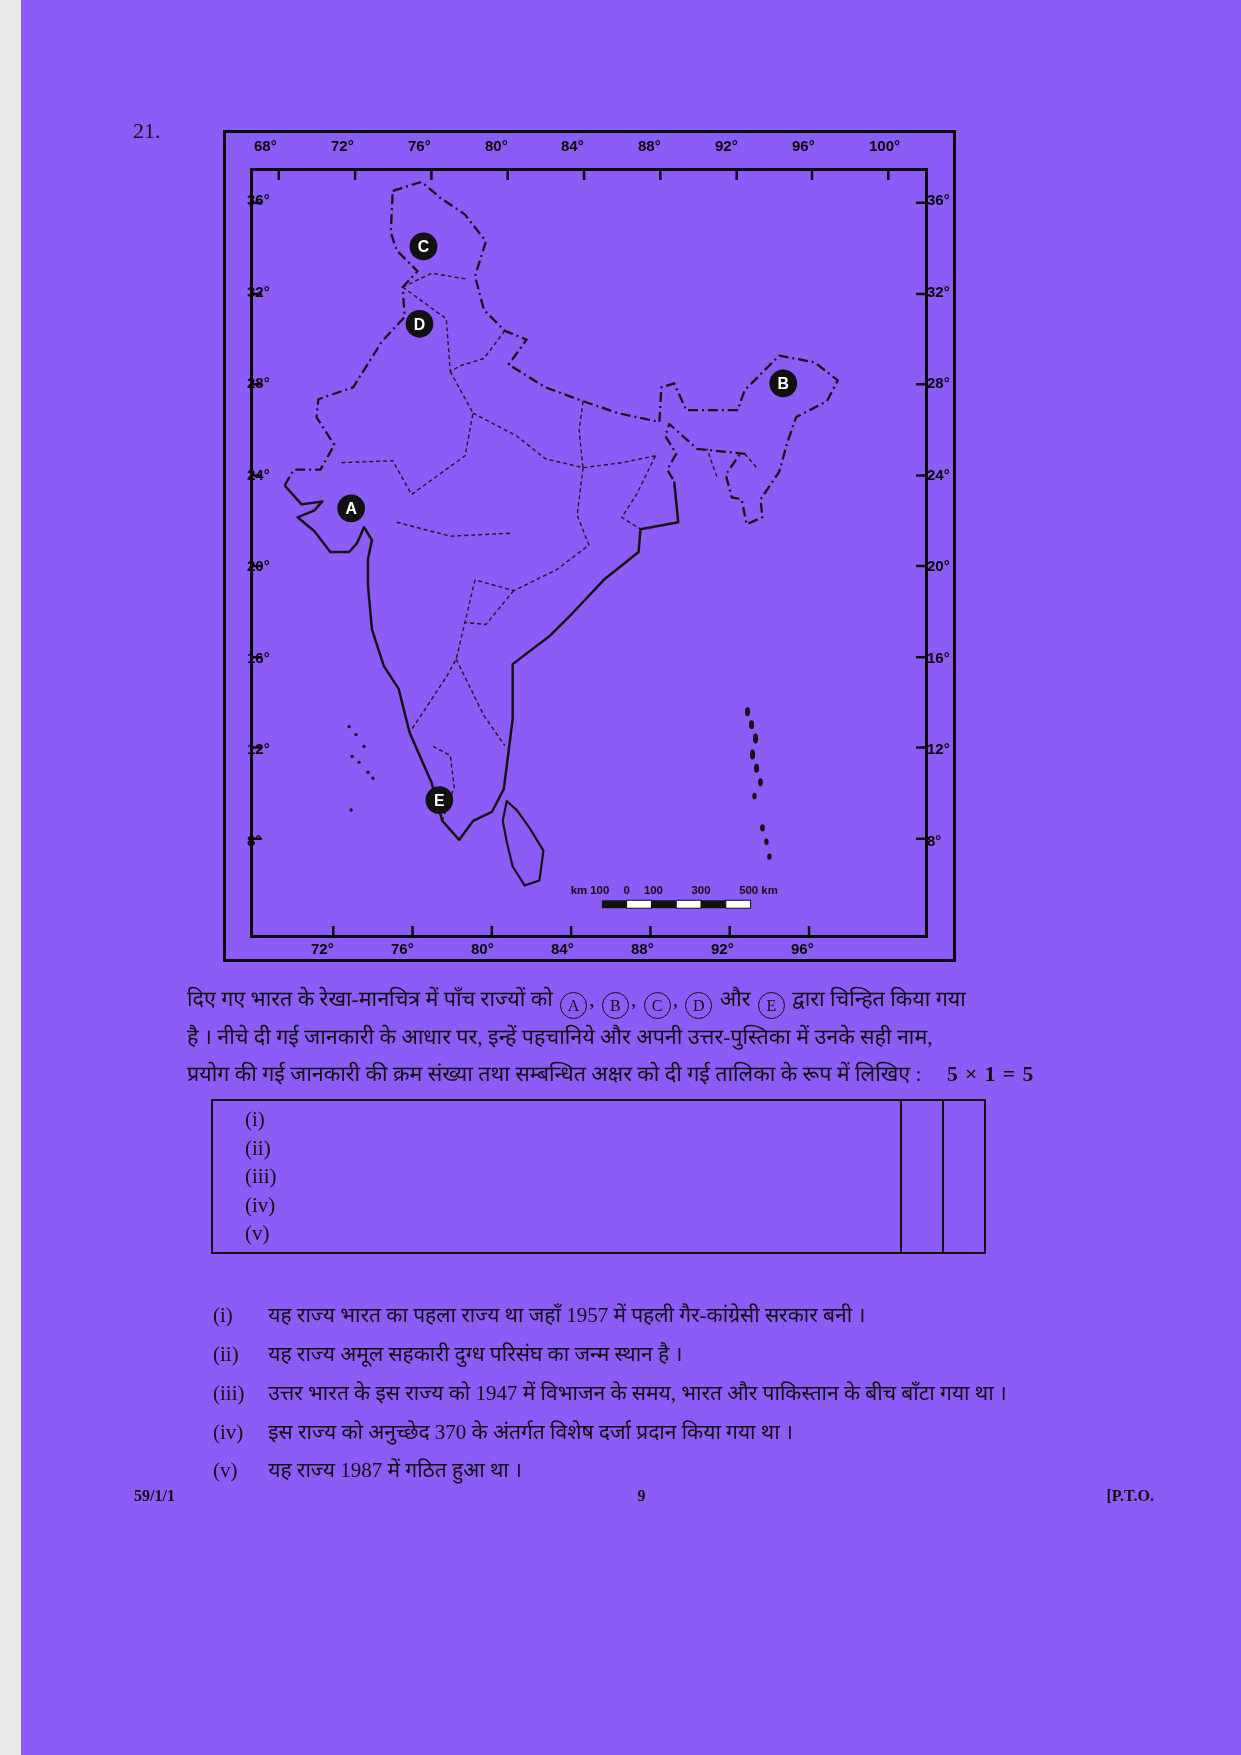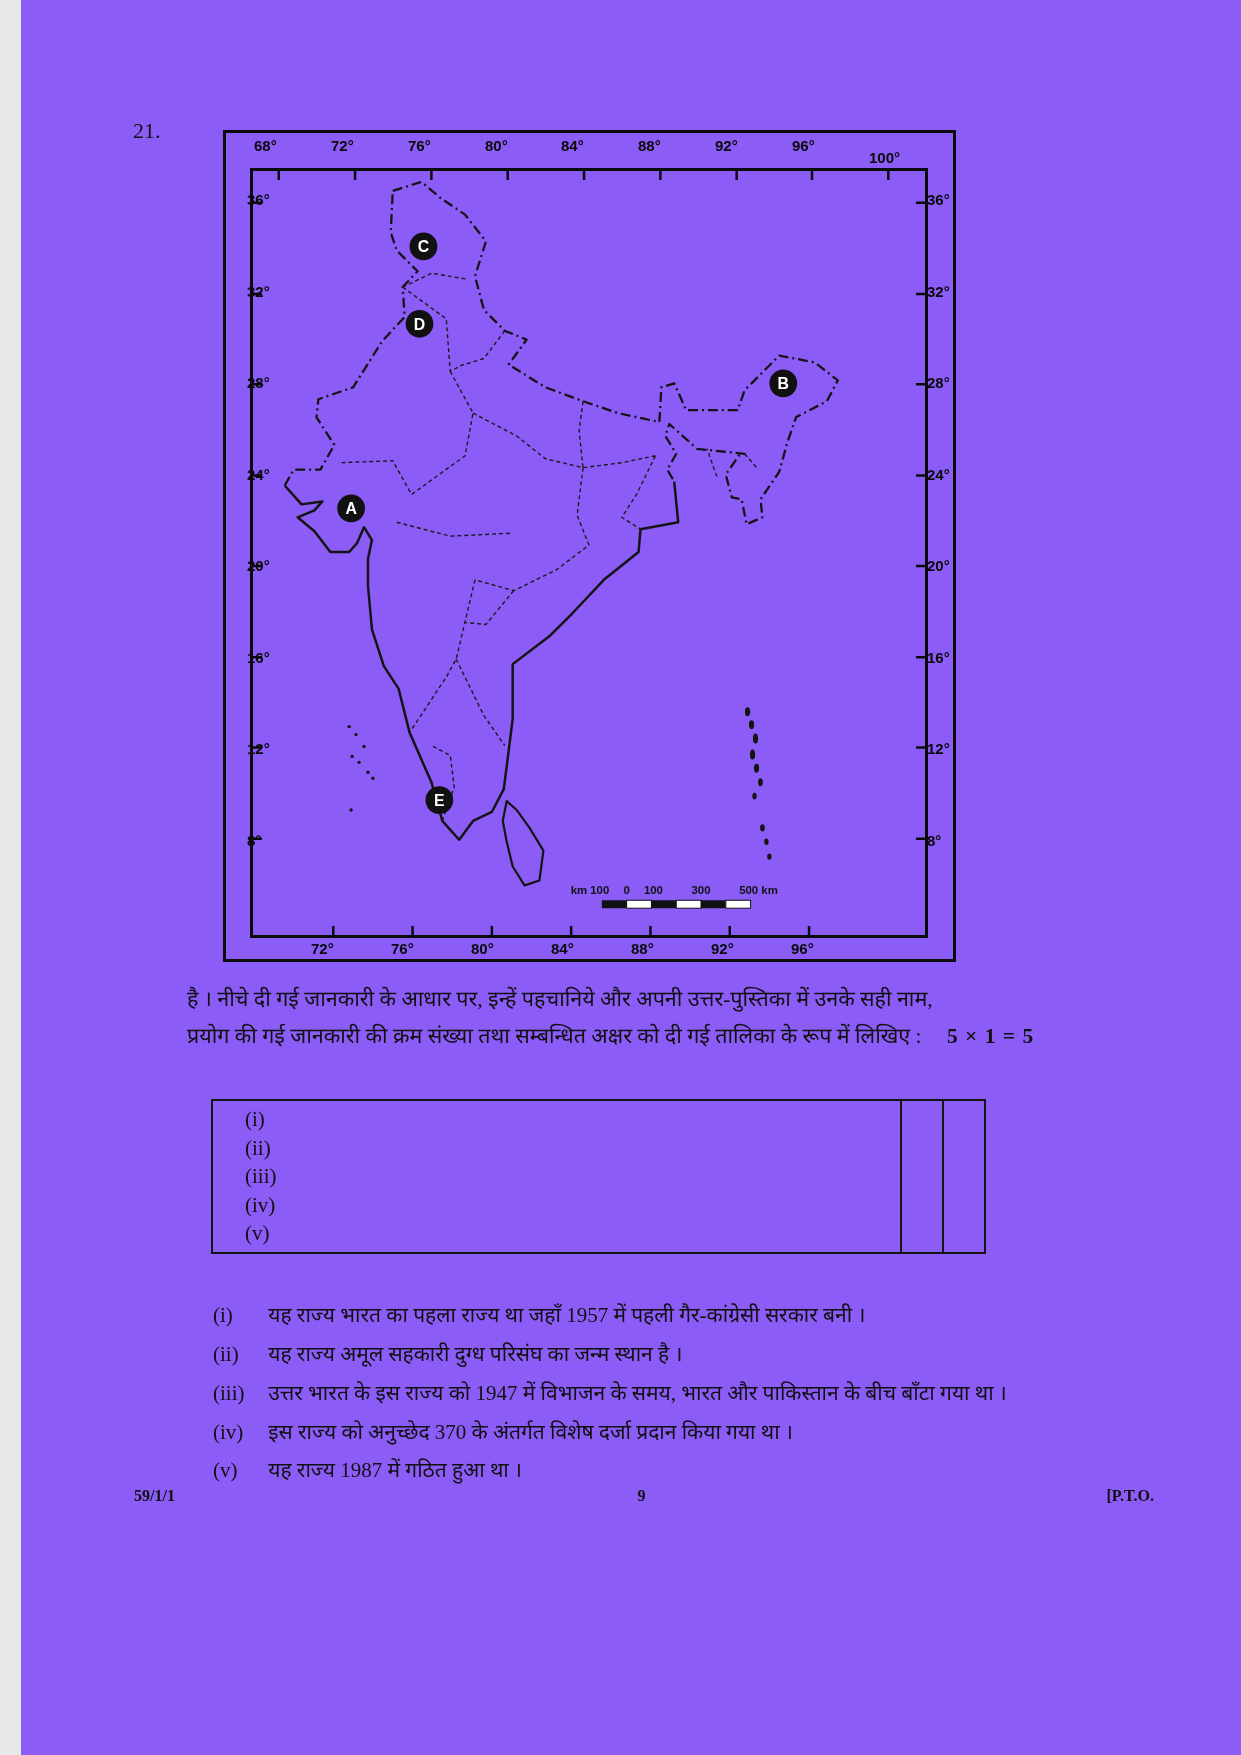--- a/index.html
+++ b/index.html
@@ -54,21 +54,21 @@
   <div id="map-outer">
 
     <div class="lon-label" style="left:28px;top:4px;">68°</div>
     <div class="lon-label" style="left:105px;top:4px;">72°</div>
     <div class="lon-label" style="left:182px;top:4px;">76°</div>
     <div class="lon-label" style="left:259px;top:4px;">80°</div>
     <div class="lon-label" style="left:335px;top:4px;">84°</div>
     <div class="lon-label" style="left:412px;top:4px;">88°</div>
     <div class="lon-label" style="left:489px;top:4px;">92°</div>
     <div class="lon-label" style="left:566px;top:4px;">96°</div>
-    <div class="lon-label" style="left:643px;top:16px;">100°</div>
+    <div class="lon-label" style="left:643px;top:4px;">100°</div>
 
     <div class="lon-label" style="left:85px;bottom:2px;">72°</div>
     <div class="lon-label" style="left:165px;bottom:2px;">76°</div>
     <div class="lon-label" style="left:245px;bottom:2px;">80°</div>
     <div class="lon-label" style="left:325px;bottom:2px;">84°</div>
     <div class="lon-label" style="left:405px;bottom:2px;">88°</div>
     <div class="lon-label" style="left:485px;bottom:2px;">92°</div>
     <div class="lon-label" style="left:565px;bottom:2px;">96°</div>
 
     <div class="lat-label lat-left" style="top:58px;">36°</div>
@@ -165,20 +165,28 @@
           <circle cx="168" cy="154" r="14" fill="#111"></circle>
           <text x="168" y="160" text-anchor="middle" fill="#fff">D</text>
           <circle cx="188" cy="634" r="14" fill="#111"></circle>
           <text x="188" y="640" text-anchor="middle" fill="#fff">E</text>
         </g>
       </svg>
     </div>
   </div>
 
   <div id="instr">
+    <div class="line">
+      <span>दिए गए भारत के रेखा-मानचित्र में पाँच राज्यों को</span>
+      <span class="circ">A</span><span>, </span>
+      <span class="circ">B</span><span>, </span>
+      <span class="circ">C</span><span>, </span>
+      <span class="circ">D</span><span> और </span>
+      <span class="circ">E</span><span> द्वारा चिन्हित किया गया</span>
+    </div>
     <div class="line">है । नीचे दी गई जानकारी के आधार पर, इन्हें पहचानिये और अपनी उत्तर-पुस्तिका में उनके सही नाम,</div>
     <div class="line">
       <span>प्रयोग की गई जानकारी की क्रम संख्या तथा सम्बन्धित अक्षर को दी गई तालिका के रूप में लिखिए :</span>
       <span id="marks">5 × 1 = 5</span>
     </div>
   </div>
 
   <table id="qtable">
     <tbody>
     <tr>

